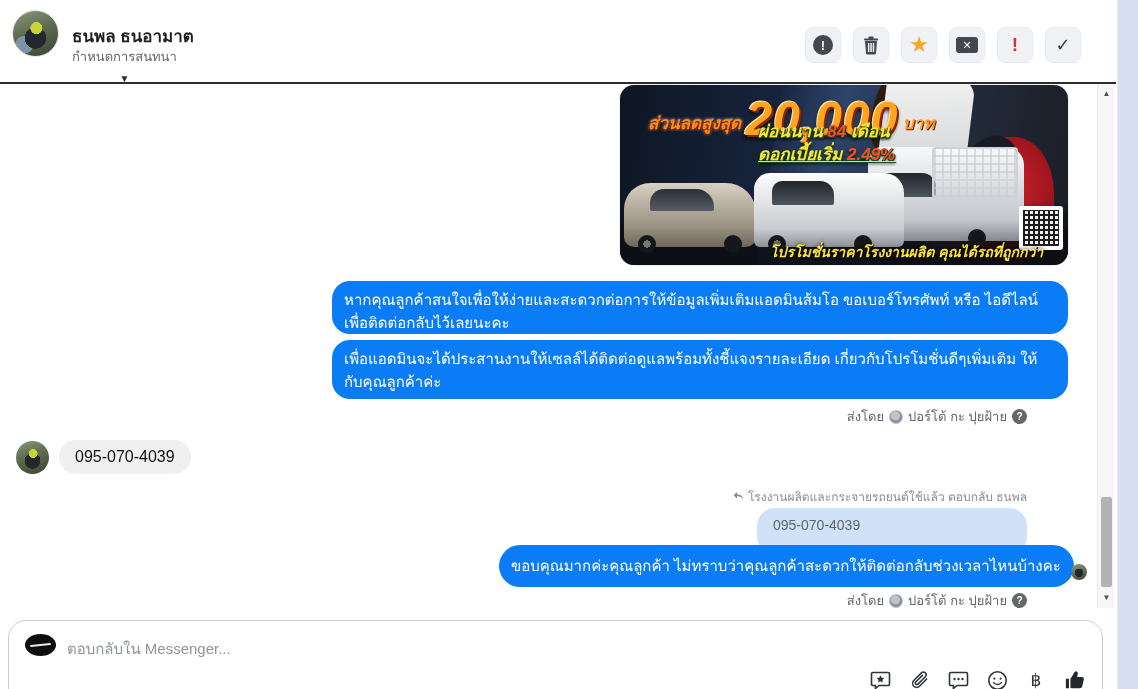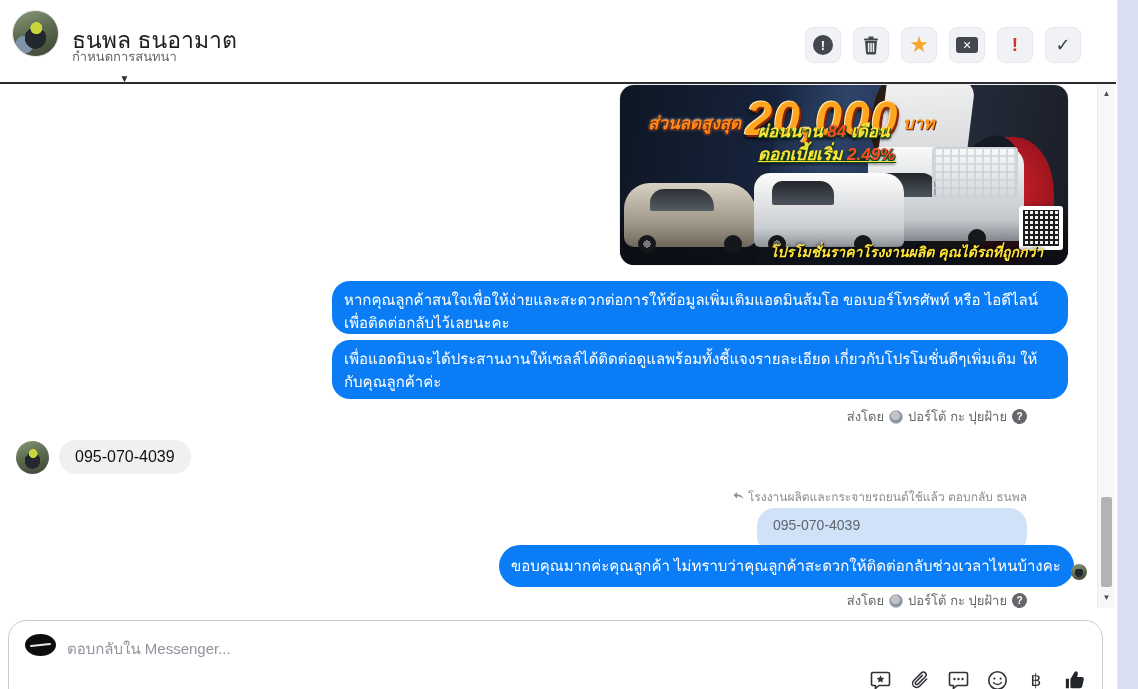--- a/index.html
+++ b/index.html
@@ -14,21 +14,21 @@
   
   .header { position:absolute; left:0; top:0; width:1116px; height:82px; background:#fff; z-index:6; }
   .header-divider { position:absolute; left:0; top:82px; width:1116px; height:2px; background:#2b2d31; z-index:6; }
   .hdr-avatar { position:absolute; left:12px; top:10px; width:47px; height:47px; border-radius:50%;
     background:
       radial-gradient(circle at 52% 38%, #c8d438 0 16%, transparent 17%),
       radial-gradient(circle at 50% 60%, #23282e 0 30%, transparent 31%),
       radial-gradient(circle at 25% 75%, #7f93a8 0 18%, transparent 19%),
       linear-gradient(160deg,#8a9a7a 0%,#5d6b4f 45%,#3c4534 100%);
     border:1px solid #e2e2e2; }
-  .hdr-name { position:absolute; left:72px; top:22px; font-size:23px; font-weight:normal; color:#1c1e21; }
+  .hdr-name { position:absolute; left:72px; top:22px; font-size:17px; font-weight:bold; color:#1c1e21; }
   .hdr-sub { position:absolute; left:72px; top:46px; font-size:13px; color:#65676b; display:flex; align-items:center; gap:6px;flex-direction:column; }
   .hdr-sub .caret { font-size:10px; color:#2b2d31; }
   .hdr-actions { position:absolute; top:27px; left:805px; display:flex; gap:12px; }
   .hbtn { width:36px; height:36px; border-radius:8px; background:#f1f2f6; border:1px solid #e8e9ee;
     display:flex; align-items:center; justify-content:center; cursor:pointer; }
   .icn-report { width:20px; height:20px; border-radius:50%; background:#43474e; color:#fff;
     font-size:13px; font-weight:bold; display:flex; align-items:center; justify-content:center; }
   .icn-star { color:#f8a62b; font-size:22px; line-height:20px; }
   .icn-envx { width:22px; height:16px; background:#43474e; border-radius:3px; color:#fff;
     font-size:11px; font-weight:bold; display:flex; align-items:center; justify-content:center; }

